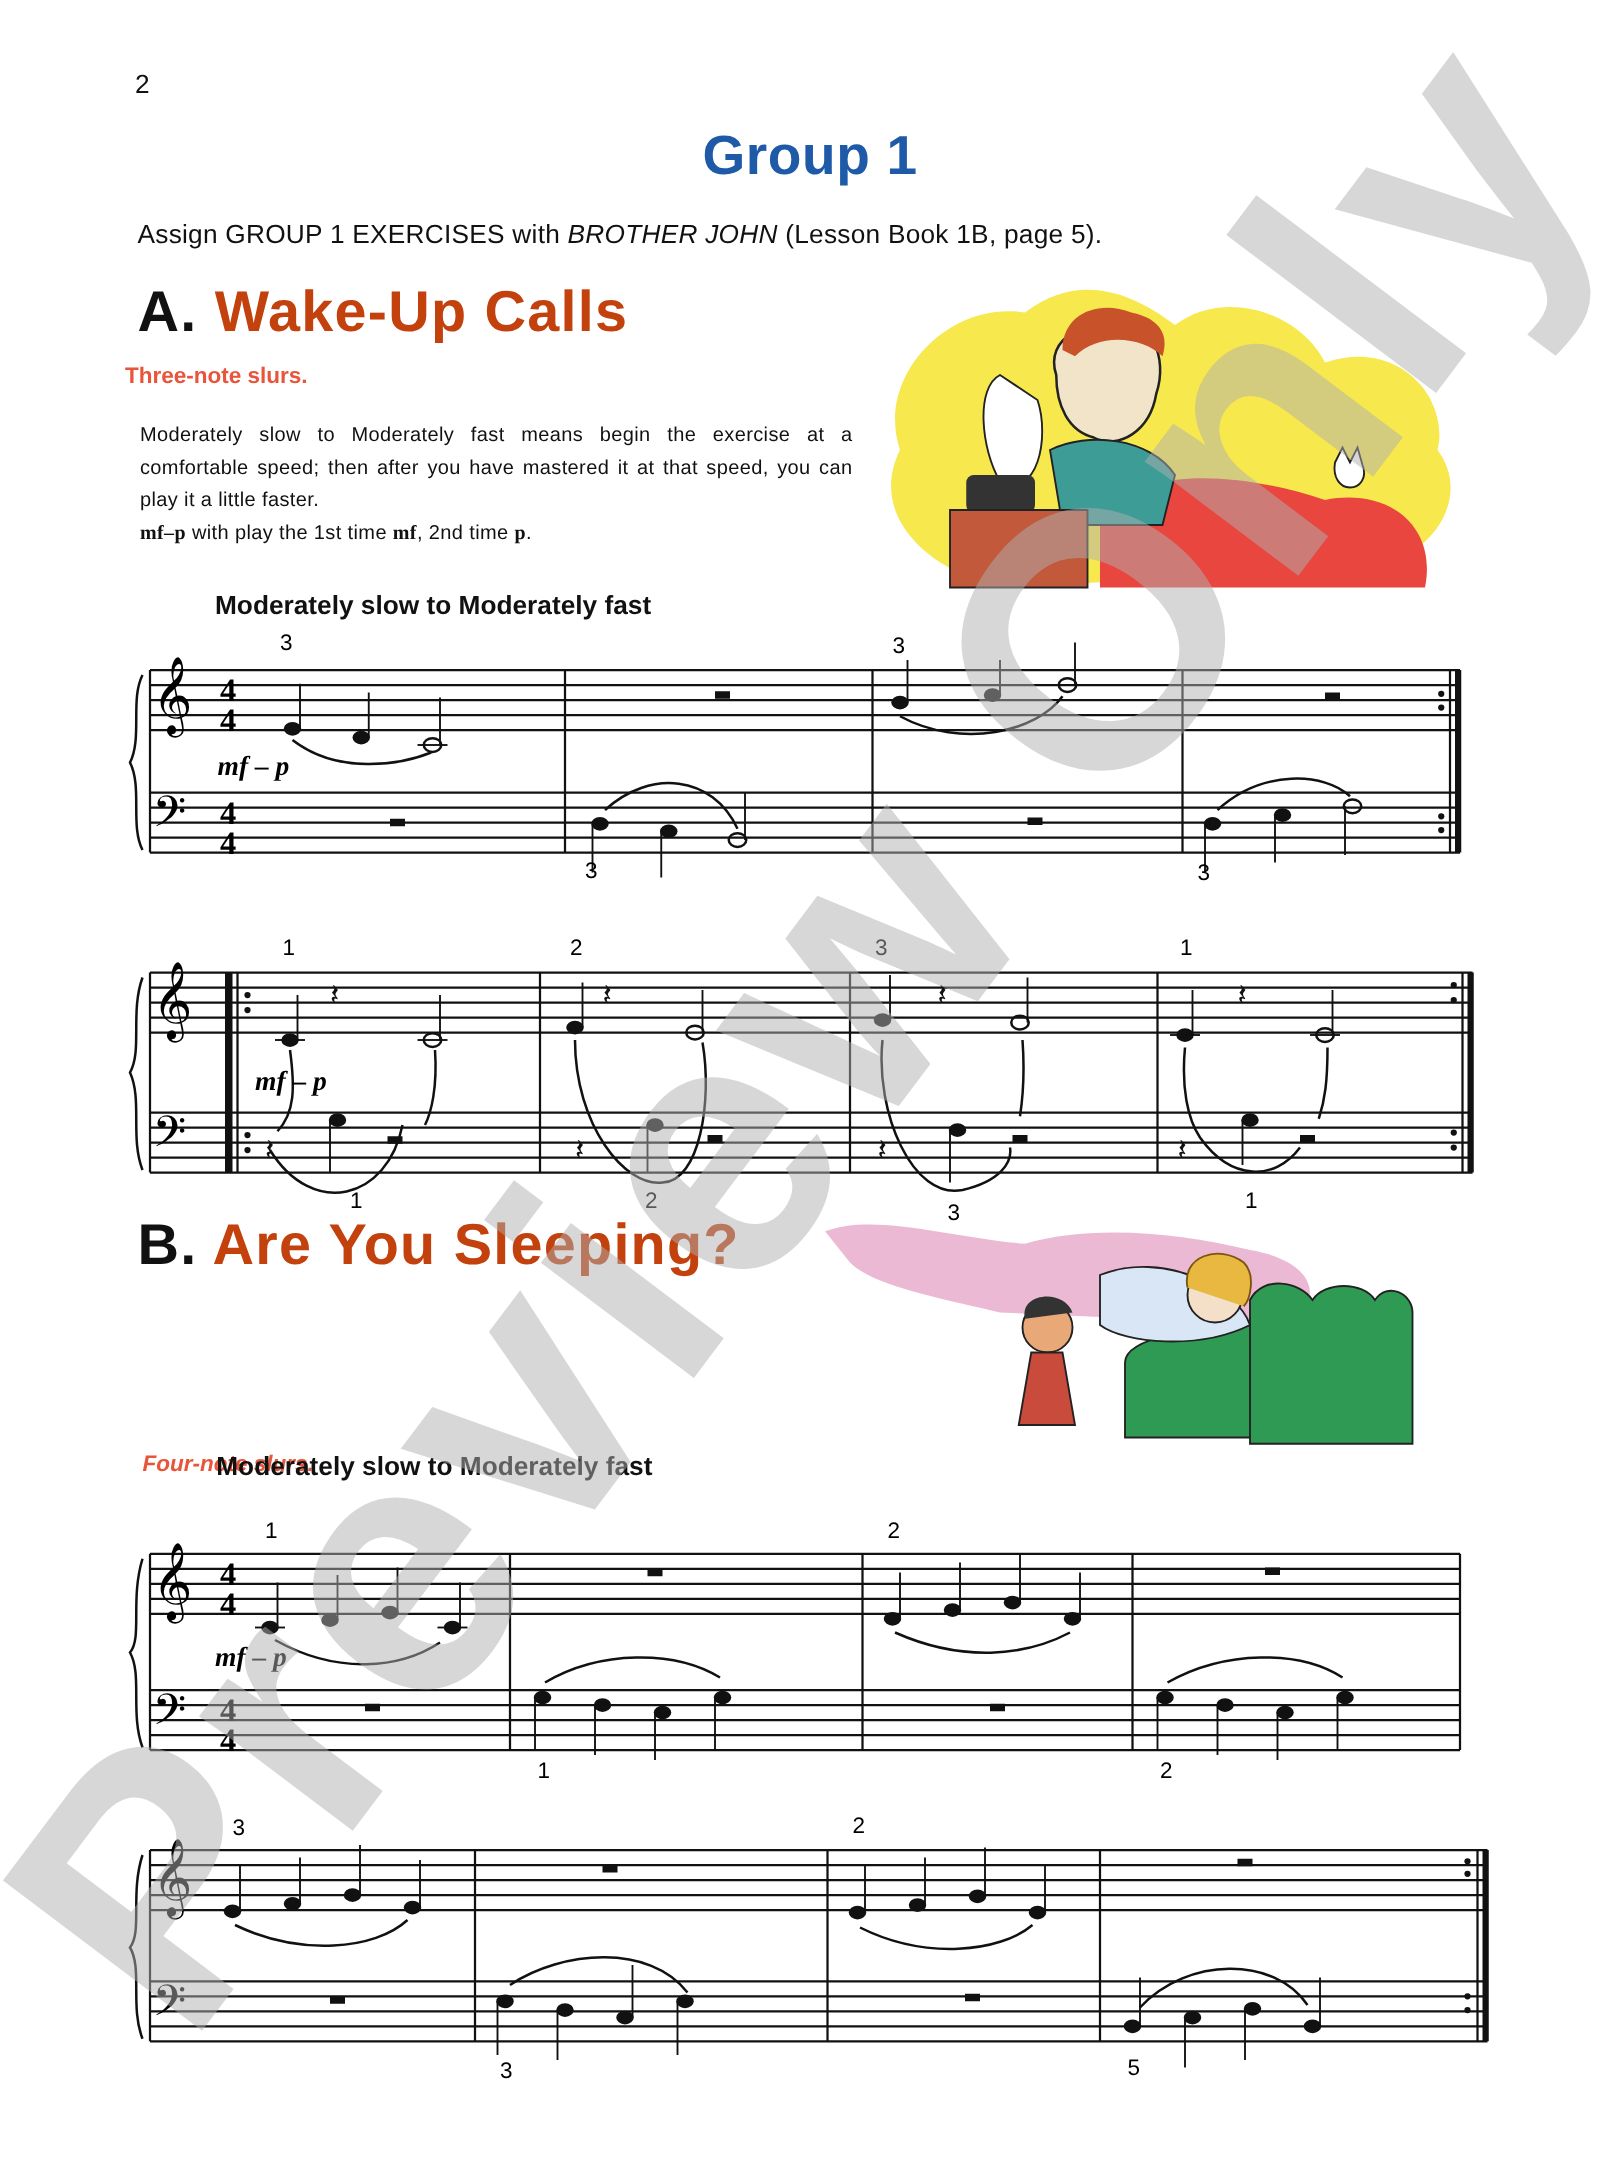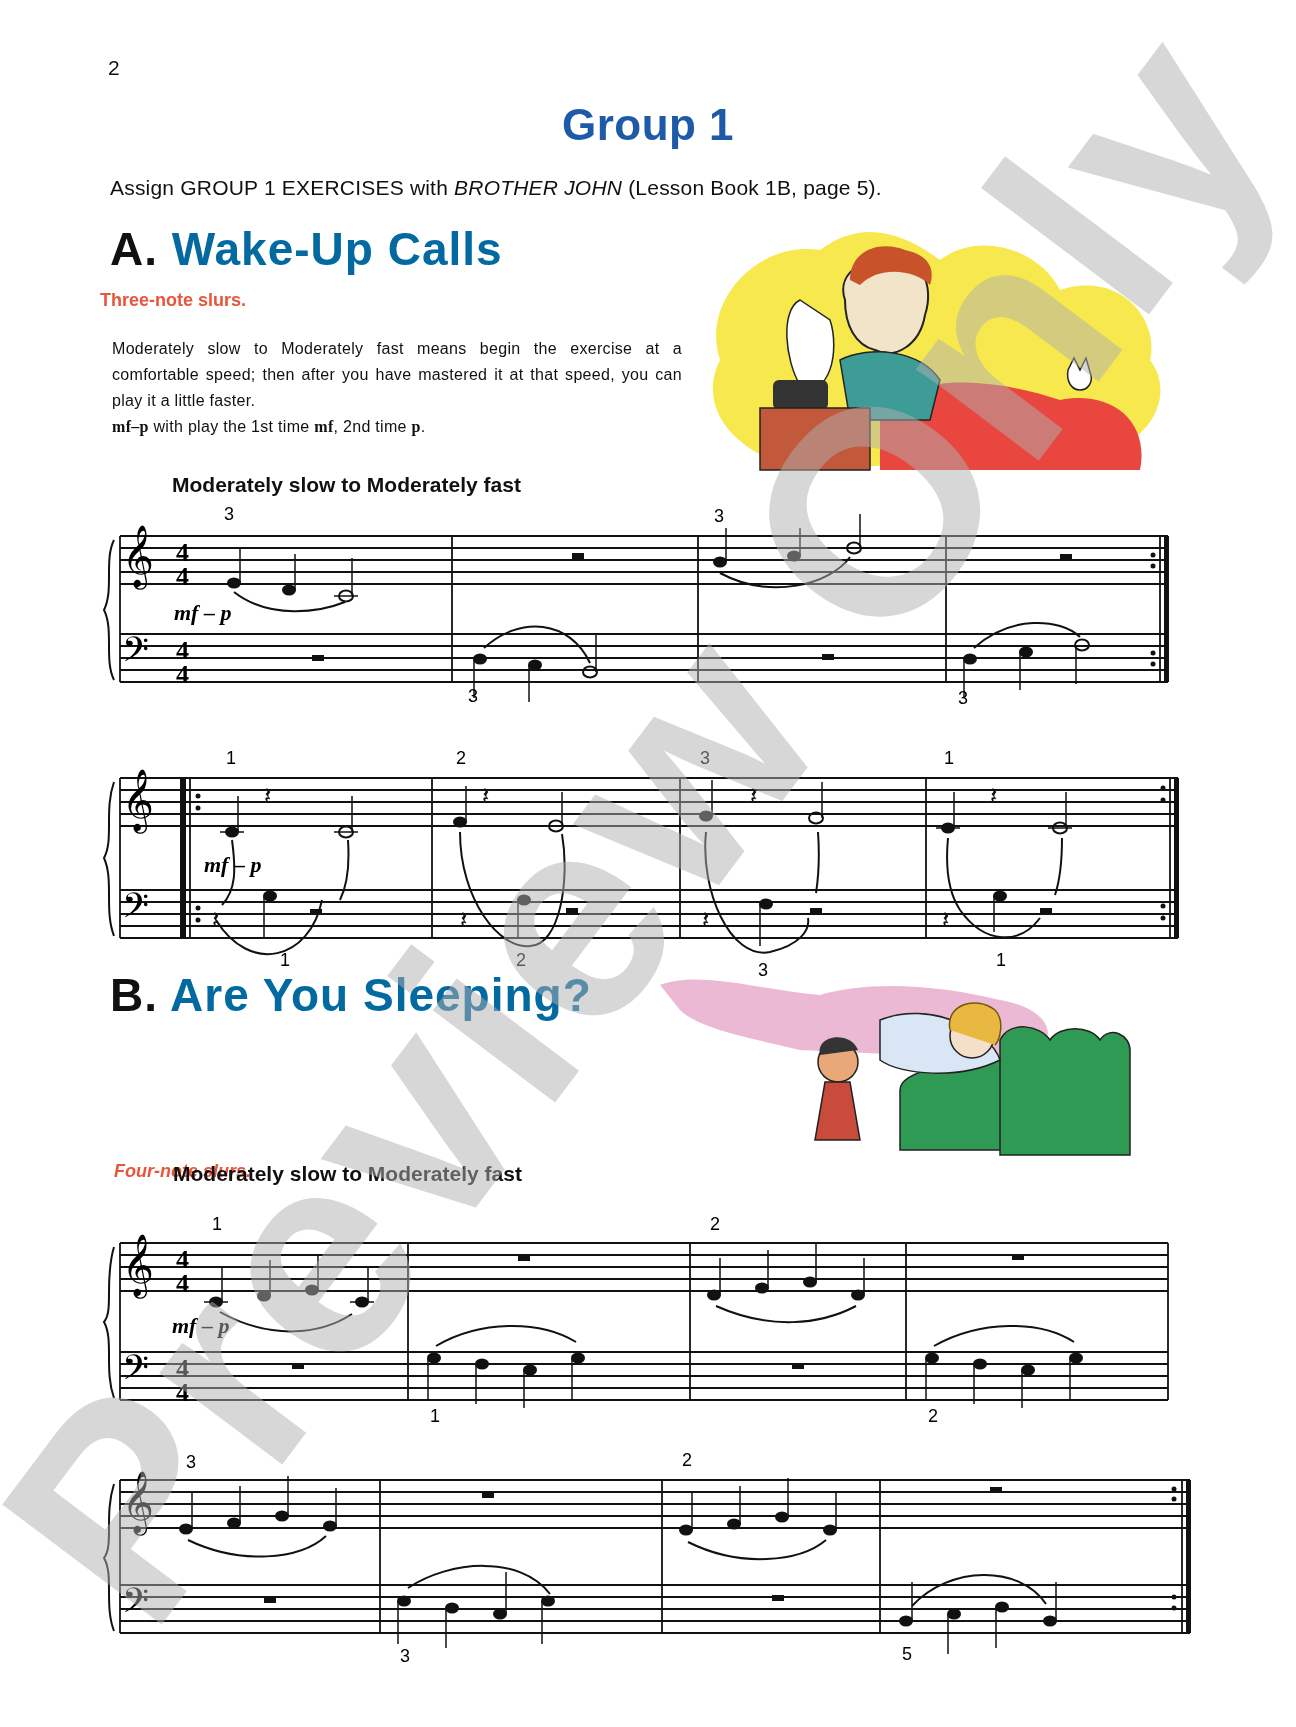--- a/index.html
+++ b/index.html
@@ -4,21 +4,21 @@
 <style>
   html, body { margin: 0; padding: 0; background: #ffffff; }
   body { width: 1296px; height: 1727px; position: relative; overflow: hidden; font-family: "Liberation Sans", sans-serif; color: #111; }
   .abs { position: absolute; }
   .page-num { left: 108px; top: 56px; font-size: 21px; }
   .group-title { left: 0; width: 1296px; top: 100px; text-align: center; font-size: 44px; font-weight: bold; color: #1e5aa8; box-sizing: border-box; letter-spacing: 0.5px; }
   .assign { left: 110px; top: 176px; font-size: 21px; letter-spacing: 0.2px; }
   .assign i { font-style: italic; }
   .sec-head { font-size: 46px; font-weight: bold; letter-spacing: 1px; }
   .sec-head .letter { color: #111; }
-  .sec-head .name { color: #0369a1; }
+  .sec-head .name { color: #c2410c; }
   .sec-sub { font-size: 18px; font-weight: bold; color: #e8553a; }
   .desc { left: 112px; top: 336px; width: 570px; font-size: 16px; line-height: 26px; text-align: justify; letter-spacing: 0.3px; }
   .desc .dyn { font-family: "Liberation Serif", serif; font-weight: bold; }
   .tempo { font-size: 21px; font-weight: bold; }
   svg.staff { position: absolute; left: 0; top: 0; overflow: visible; }
   .watermark { position: absolute; left: 0; top: 0; pointer-events: none; }
 </style>
 </head>
 <body>
 

